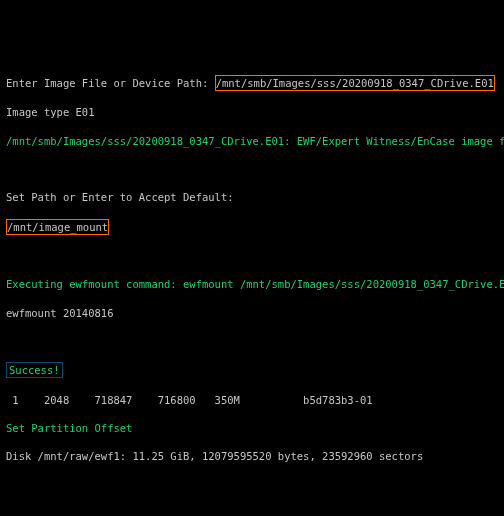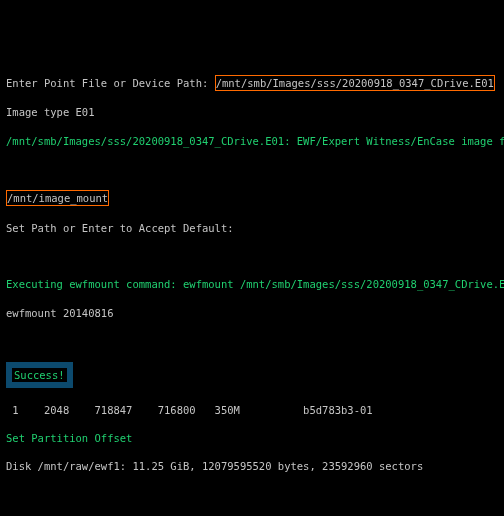--- a/index.html
+++ b/index.html
@@ -11,35 +11,35 @@
     color: #c5c5c5;
     padding: 4px 6px;
     width: 504px;
     height: 516px;
     overflow: hidden;
     white-space: pre;
   }
   .term { white-space: pre; }
   .green { color: #20d070; }
   .orange-box { border: 1px solid #ff6a00; padding: 0 0; display: inline-block; }
-  .green-box { border: 6px solid #0c4a6e; padding: 0 2px; display: inline-block; }
+  .green-box { border: 1px solid #0c4a6e; padding: 0 2px; display: inline-block; }
   .row { display: block; }
 </style>
 </head>
 <body>
 
 
 
 <div class="term">
-<span class="row"><span>Enter Point File or Device Path: </span><span class="orange-box">/mnt/smb/Images/sss/20200918_0347_CDrive.E01</span></span>
+<span class="row"><span>Enter Image File or Device Path: </span><span class="orange-box">/mnt/smb/Images/sss/20200918_0347_CDrive.E01</span></span>
 <span class="row">Image type E01</span>
 <span class="row green">/mnt/smb/Images/sss/20200918_0347_CDrive.E01: EWF/Expert Witness/EnCase image file format</span>
 <span class="row"> </span>
+<span class="row">Set Path or Enter to Accept Default:</span>
 <span class="row"><span class="orange-box">/mnt/image_mount</span></span>
-<span class="row">Set Path or Enter to Accept Default:</span>
 <span class="row"> </span>
 <span class="row green">Executing ewfmount command: ewfmount /mnt/smb/Images/sss/20200918_0347_CDrive.E01 /mnt/raw</span>
 <span class="row">ewfmount 20140816</span>
 <span class="row"> </span>
 <span class="row"><span class="green-box green">Success!</span></span>
 <span class="row"> 1    2048    718847    716800   350M          b5d783b3-01</span>
 <span class="row green">Set Partition Offset</span>
 <span class="row">Disk /mnt/raw/ewf1: 11.25 GiB, 12079595520 bytes, 23592960 sectors</span>
 
 

